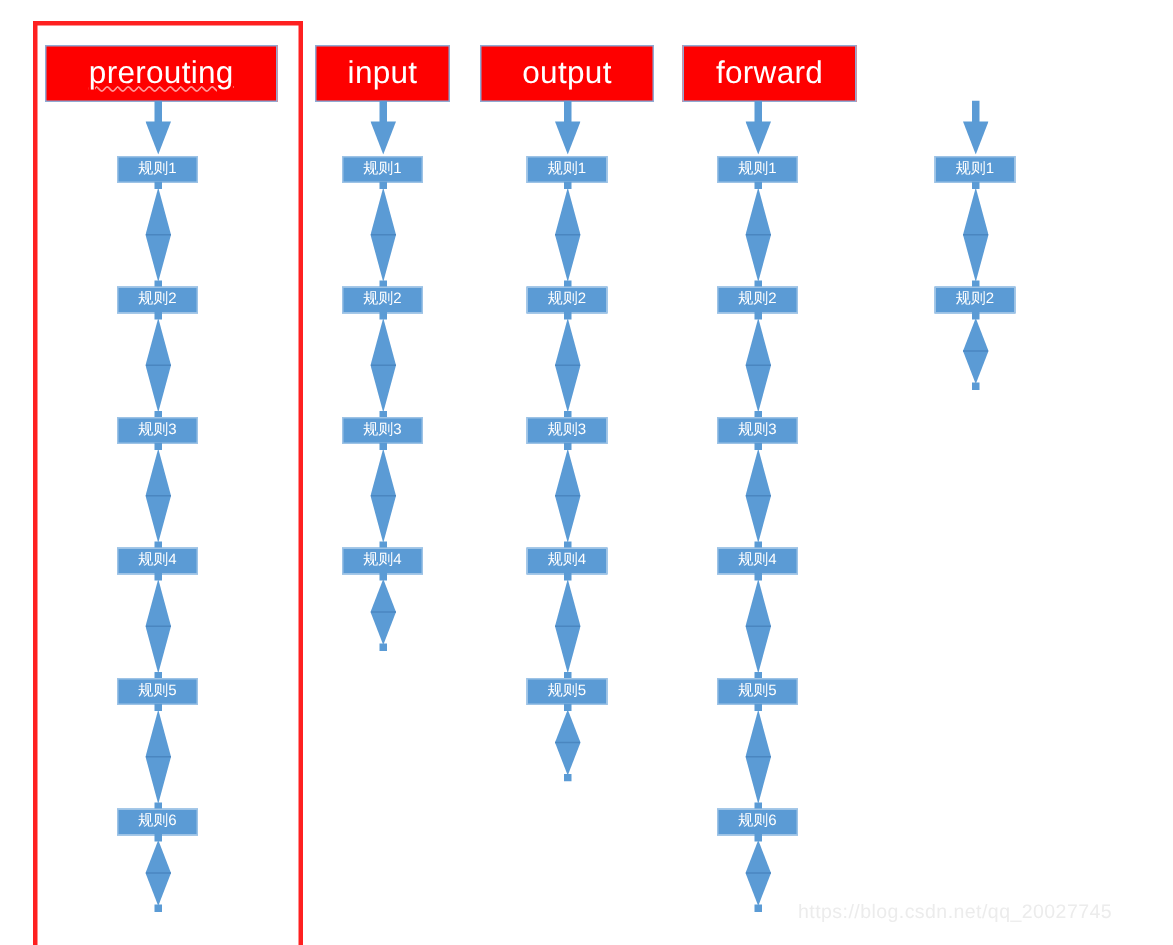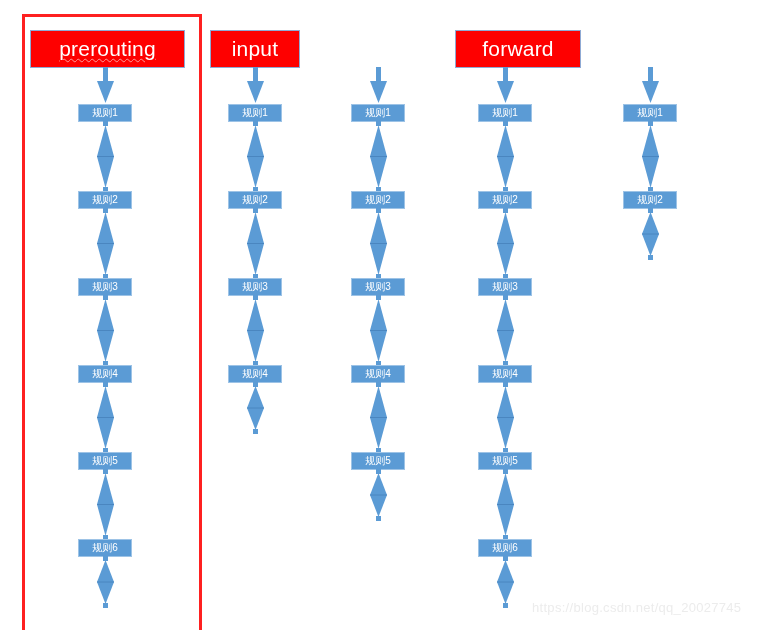--- a/index.html
+++ b/index.html
@@ -208,20 +208,23 @@
         <svg width="17" height="52" viewBox="0 0 17 52">
           <rect x="6" y="0" width="5" height="5" fill="#5b9bd5"></rect>
           <polygon points="8.5,4 17,26 0,26" fill="#5b9bd5"></polygon>
           <polygon points="0,26 17,26 8.5,48" fill="#5b9bd5"></polygon>
           <line x1="0" y1="26" x2="17" y2="26" stroke="#4a86c0" stroke-width="1"></line>
           <rect x="6" y="47" width="5" height="5" fill="#5b9bd5"></rect>
         </svg>
       </div>
     </div>
     <div class="chain-column" style="left: 0px; width: 782px; height: 630px;">
+      <div class="chain-header" style="left: 320px; top: 30px; width: 116px; height: 38px; font-size: 21px; background: rgb(254, 0, 0); color: rgb(255, 255, 255);">
+        <span class="hdr-text">output</span>
+      </div>
       <div class="connector" style="left: 369.5px; top: 67px; width: 17px; height: 36px;">
         <svg width="17" height="36" viewBox="0 0 17 36">
           <rect x="6" y="0" width="5" height="15" fill="#5b9bd5"></rect>
           <polygon points="0,14 17,14 8.5,36" fill="#5b9bd5"></polygon>
         </svg>
       </div>
       <div class="rule-box" style="left: 351px; top: 104px; width: 54px; height: 18px; background: rgb(91, 155, 213); border-color: rgb(157, 195, 230);">规则1</div>
       <div class="connector" style="left: 369.5px; top: 121px; width: 17px; height: 71px;">
         <svg width="17" height="71" viewBox="0 0 17 71">
           <rect x="6" y="0" width="5" height="5" fill="#5b9bd5"></rect>
@@ -266,21 +269,21 @@
         <svg width="17" height="52" viewBox="0 0 17 52">
           <rect x="6" y="0" width="5" height="5" fill="#5b9bd5"></rect>
           <polygon points="8.5,4 17,26 0,26" fill="#5b9bd5"></polygon>
           <polygon points="0,26 17,26 8.5,48" fill="#5b9bd5"></polygon>
           <line x1="0" y1="26" x2="17" y2="26" stroke="#4a86c0" stroke-width="1"></line>
           <rect x="6" y="47" width="5" height="5" fill="#5b9bd5"></rect>
         </svg>
       </div>
     </div>
     <div class="chain-column" style="left: 0px; width: 782px; height: 630px;">
-      <div class="chain-header" style="left: 455px; top: 30px; width: 126px; height: 38px; font-size: 21px; background: rgb(254, 0, 0); color: rgb(255, 255, 255);">
+      <div class="chain-header" style="left: 455px; top: 30px; width: 116px; height: 38px; font-size: 21px; background: rgb(254, 0, 0); color: rgb(255, 255, 255);">
         <span class="hdr-text">forward</span>
       </div>
       <div class="connector" style="left: 496.5px; top: 67px; width: 17px; height: 36px;">
         <svg width="17" height="36" viewBox="0 0 17 36">
           <rect x="6" y="0" width="5" height="15" fill="#5b9bd5"></rect>
           <polygon points="0,14 17,14 8.5,36" fill="#5b9bd5"></polygon>
         </svg>
       </div>
       <div class="rule-box" style="left: 478px; top: 104px; width: 54px; height: 18px; background: rgb(91, 155, 213); border-color: rgb(157, 195, 230);">规则1</div>
       <div class="connector" style="left: 496.5px; top: 121px; width: 17px; height: 71px;">

